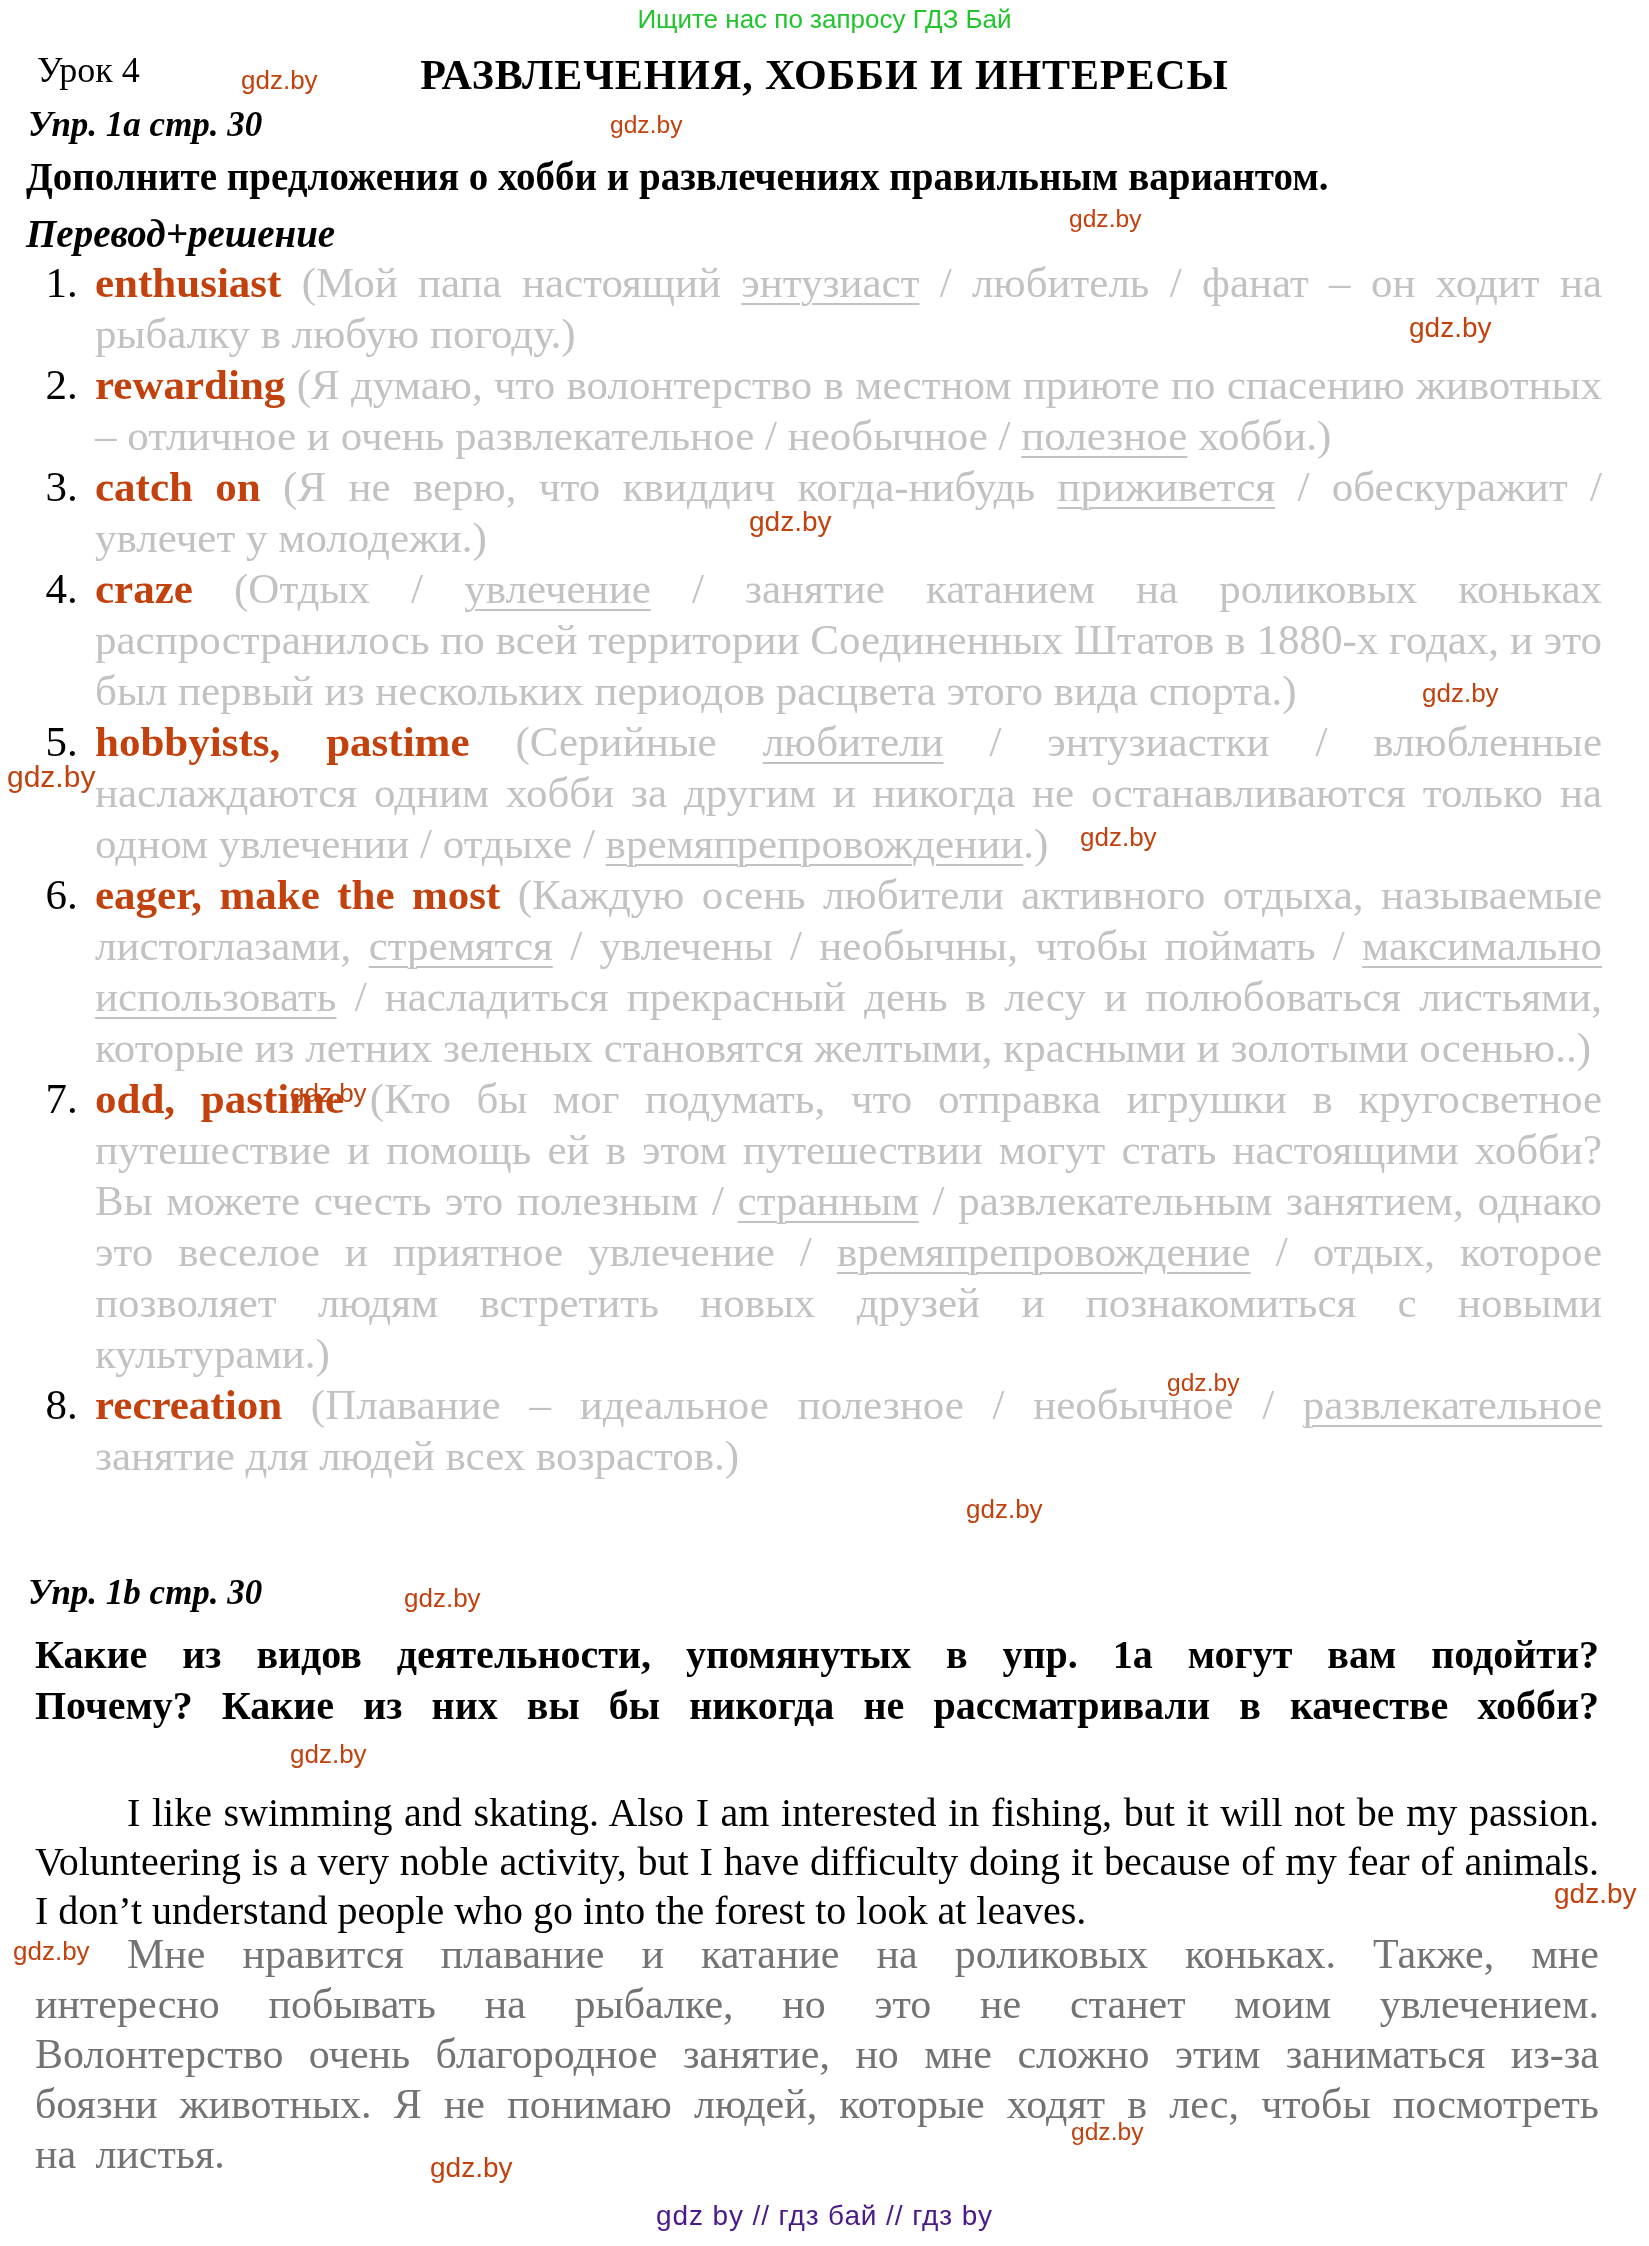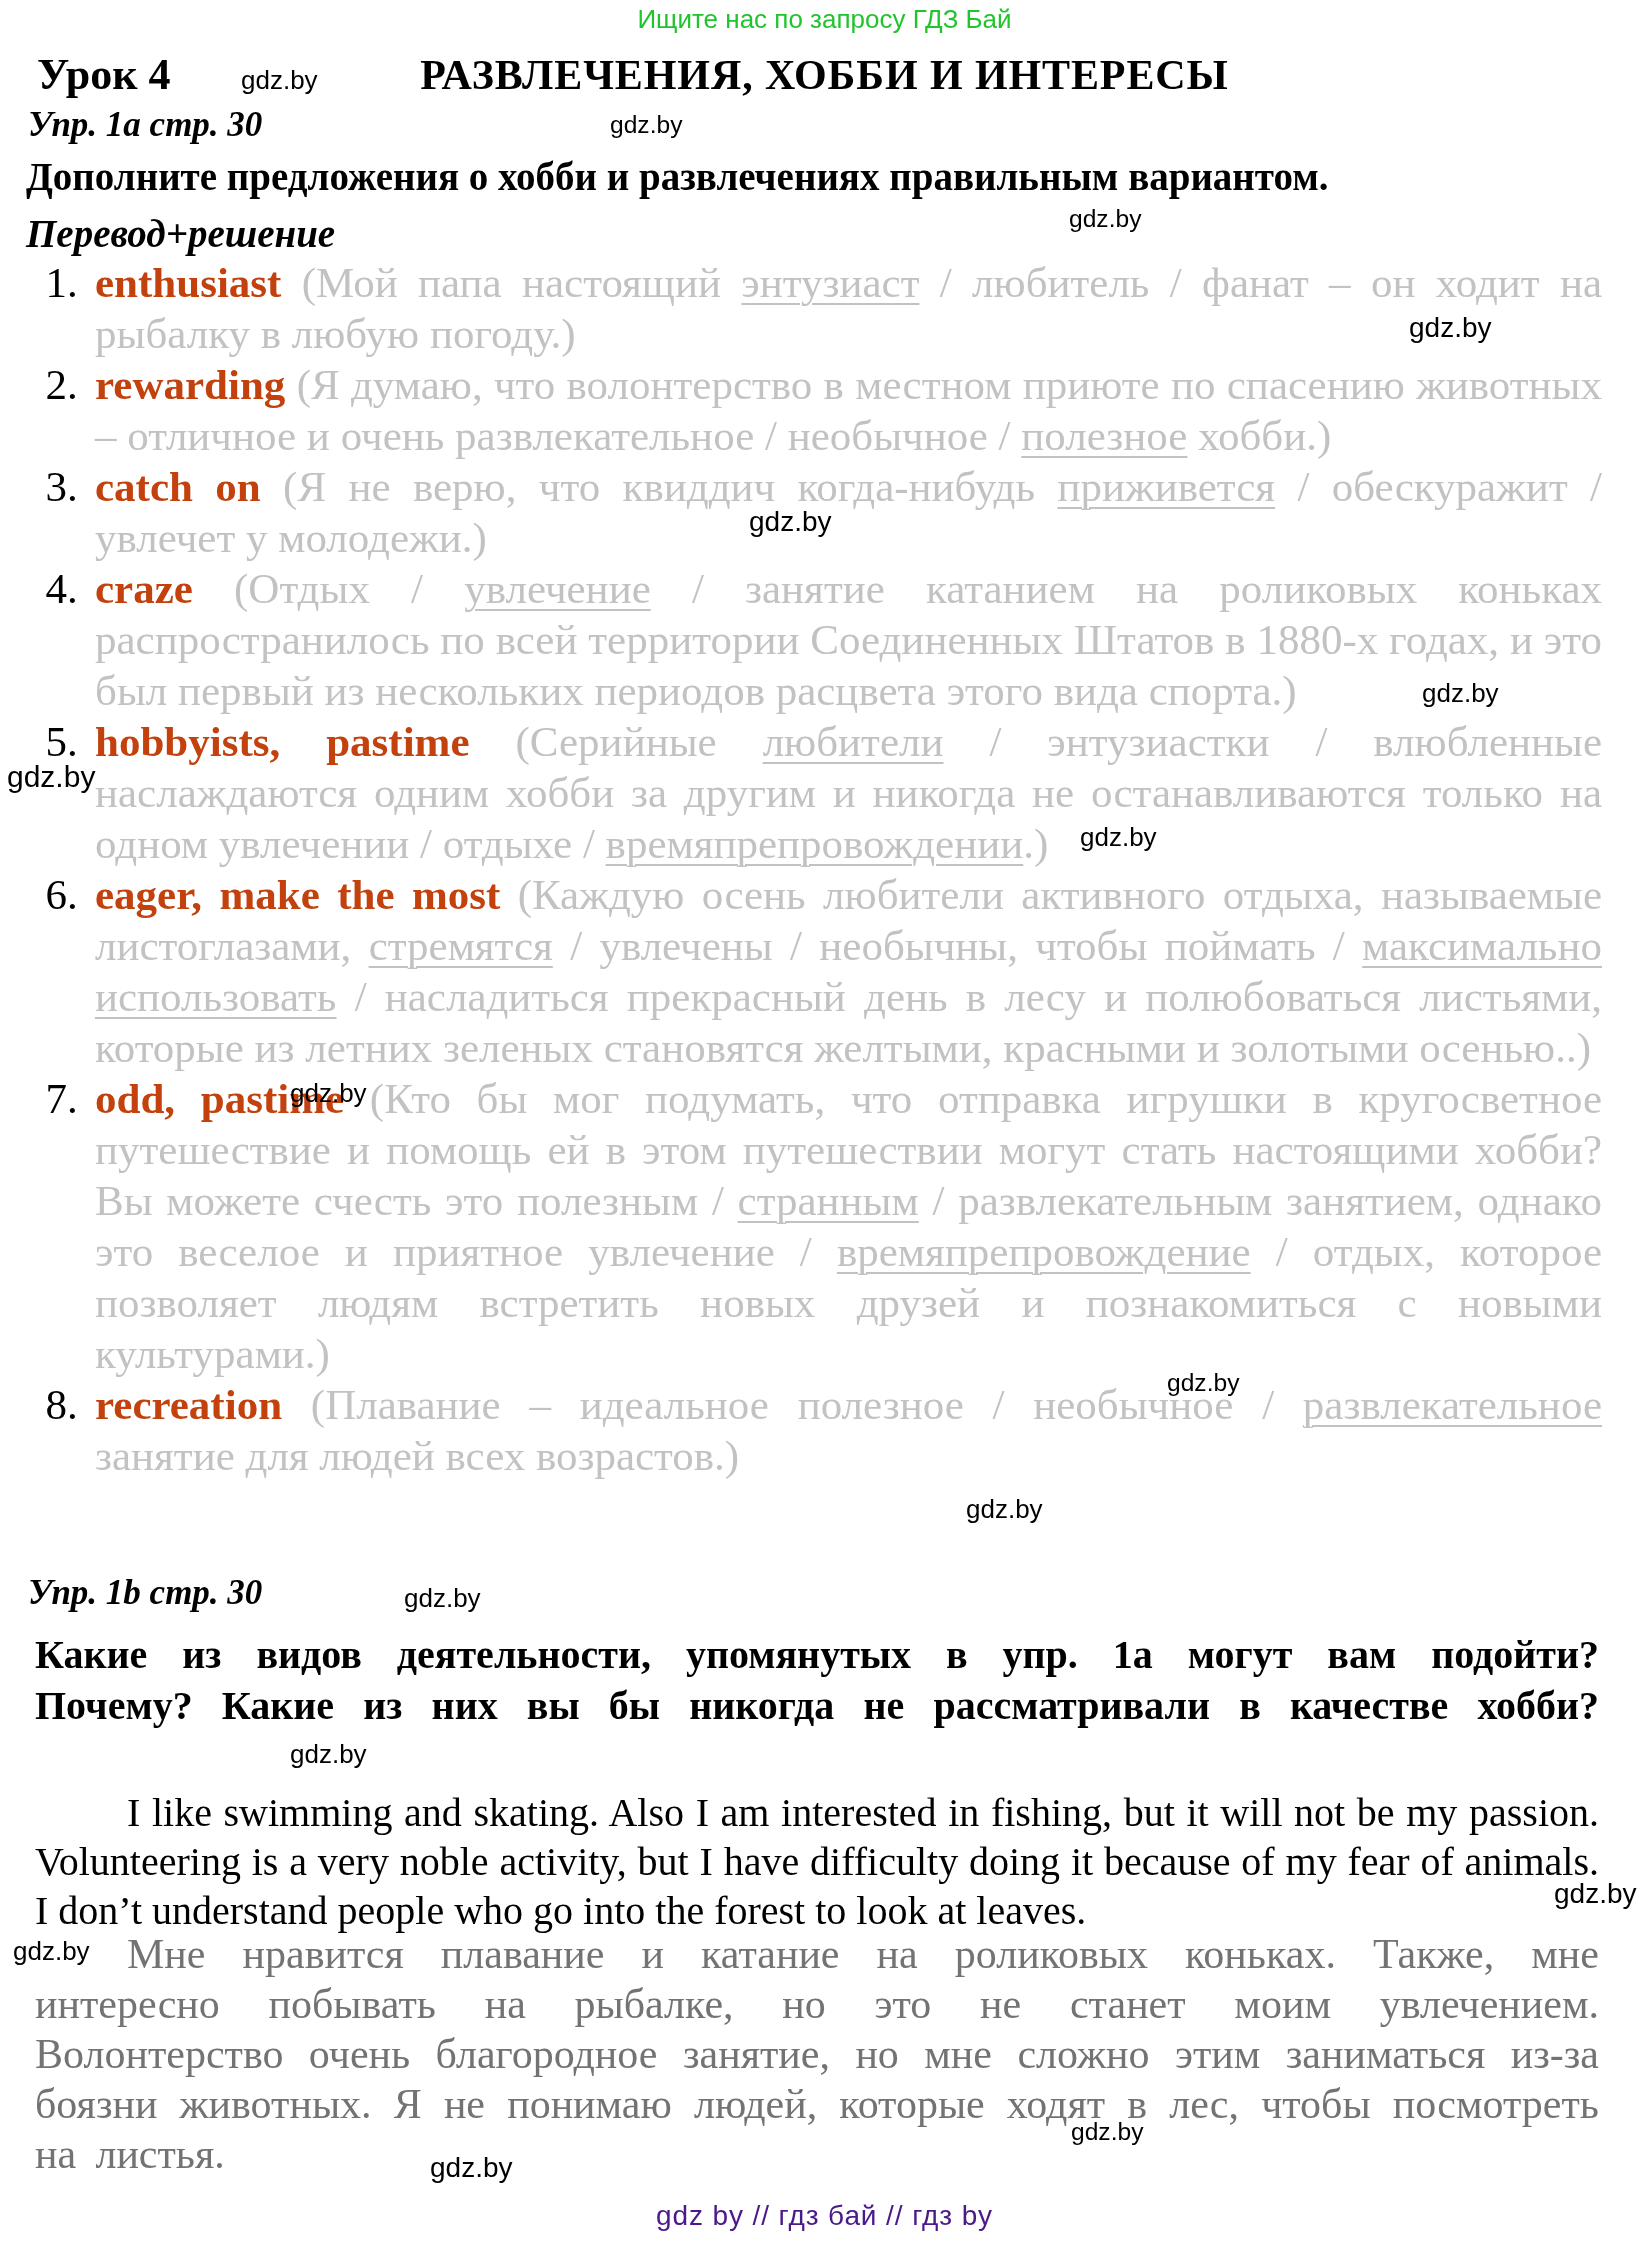--- a/index.html
+++ b/index.html
@@ -5,21 +5,21 @@
   html,body{margin:0;padding:0;}
   body{
     width:1649px;height:2246px;position:relative;background:#ffffff;overflow:hidden;
     font-family:"Liberation Serif","DejaVu Serif",serif;color:#000;
   }
   .abs{position:absolute;}
   
   .promo{top:3.5px;left:0;width:1649px;text-align:center;
     font-family:"Liberation Sans","DejaVu Sans",sans-serif;font-size:26px;}
   
-  .lesson{left:37px;top:49px;font-size:44px;font-weight:bold;}
+  .lesson{left:37px;top:49px;font-size:36px;font-weight:normal;}
   .title{left:0;top:51px;width:1649px;text-align:center;font-size:42px;font-weight:bold;letter-spacing:0.9px;}
   .ex-label{font-size:35px;font-weight:bold;font-style:italic;}
   .ex1a{left:28px;top:105px;}
   .task1a{left:26px;top:154px;font-size:39px;font-weight:bold;}
   .solution{left:26px;top:211px;font-size:39px;font-weight:bold;font-style:italic;}
   
   .list{left:35px;top:257px;width:1567px;height:1275px;overflow:hidden;
     font-size:43px;line-height:51px;}
   .item{position:relative;padding-left:60px;text-align:justify;}
   .item .num{position:absolute;left:10.5px;top:0;color:#000;}
@@ -28,21 +28,21 @@
   .u{text-decoration:underline;text-underline-offset:6.1px;text-decoration-thickness:1.8px;}
   
   .ex1b{left:28px;top:1573px;font-family:Liberation Serif, serif;}
   .task1b{left:35px;top:1629px;width:1564px;font-size:40px;font-weight:bold;line-height:51px;text-align:justify;}
   .task1b .jline{text-align:justify;text-align-last:justify;}
   .task1b .lline{text-align:left;}
   .answer-en{left:35px;top:1788px;width:1564px;font-size:40px;line-height:49px;text-align:justify;text-indent:92px;}
   .answer-ru{left:35px;top:1929px;width:1564px;font-size:42px;line-height:50px;text-align:justify;text-indent:92px;
     color:#737373;word-spacing:8.8px;}
   
-  .wm{position:absolute;font-family:"Liberation Sans","DejaVu Sans",sans-serif;color:#000000;white-space:nowrap;}
+  .wm{position:absolute;font-family:"Liberation Sans","DejaVu Sans",sans-serif;color:#c2410c;white-space:nowrap;}
   
   .footer{top:2200px;left:0;width:1649px;text-align:center;
     font-family:"Liberation Sans","DejaVu Sans",sans-serif;font-size:28px;letter-spacing:0.9px;}
 </style>
 </head>
 <body>
 
 <div class="abs promo" style="color: rgb(34, 196, 46);">Ищите нас по запросу ГДЗ Бай</div>
 
 <div class="abs lesson">Урок 4</div>

